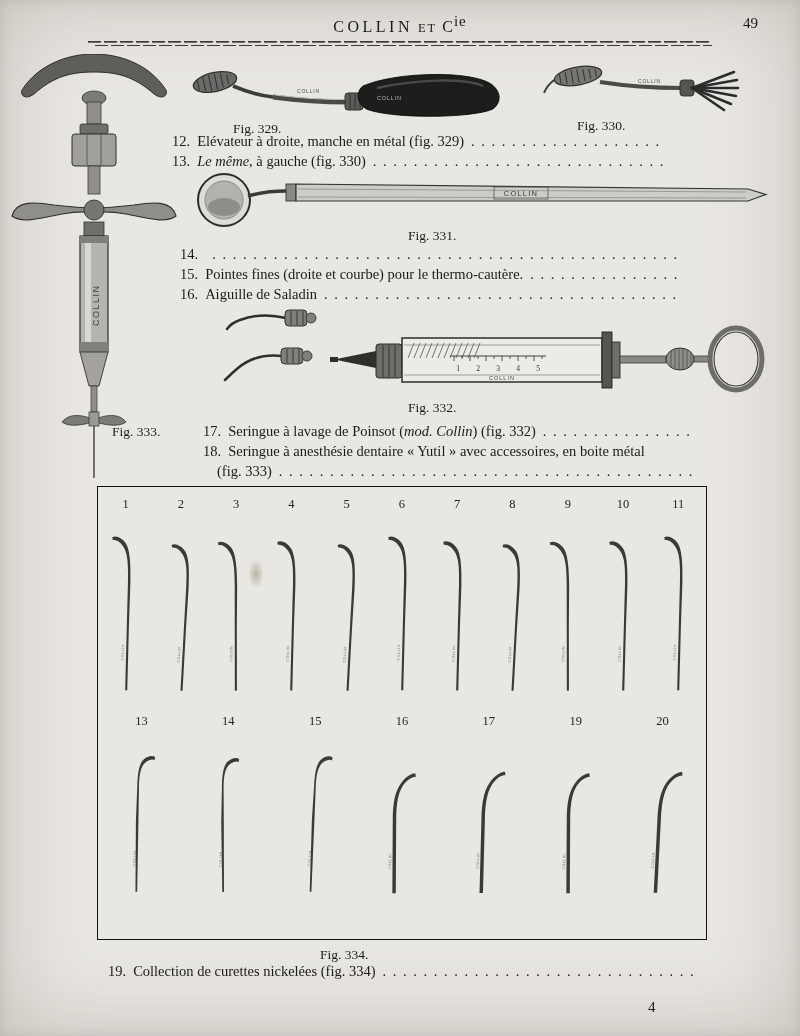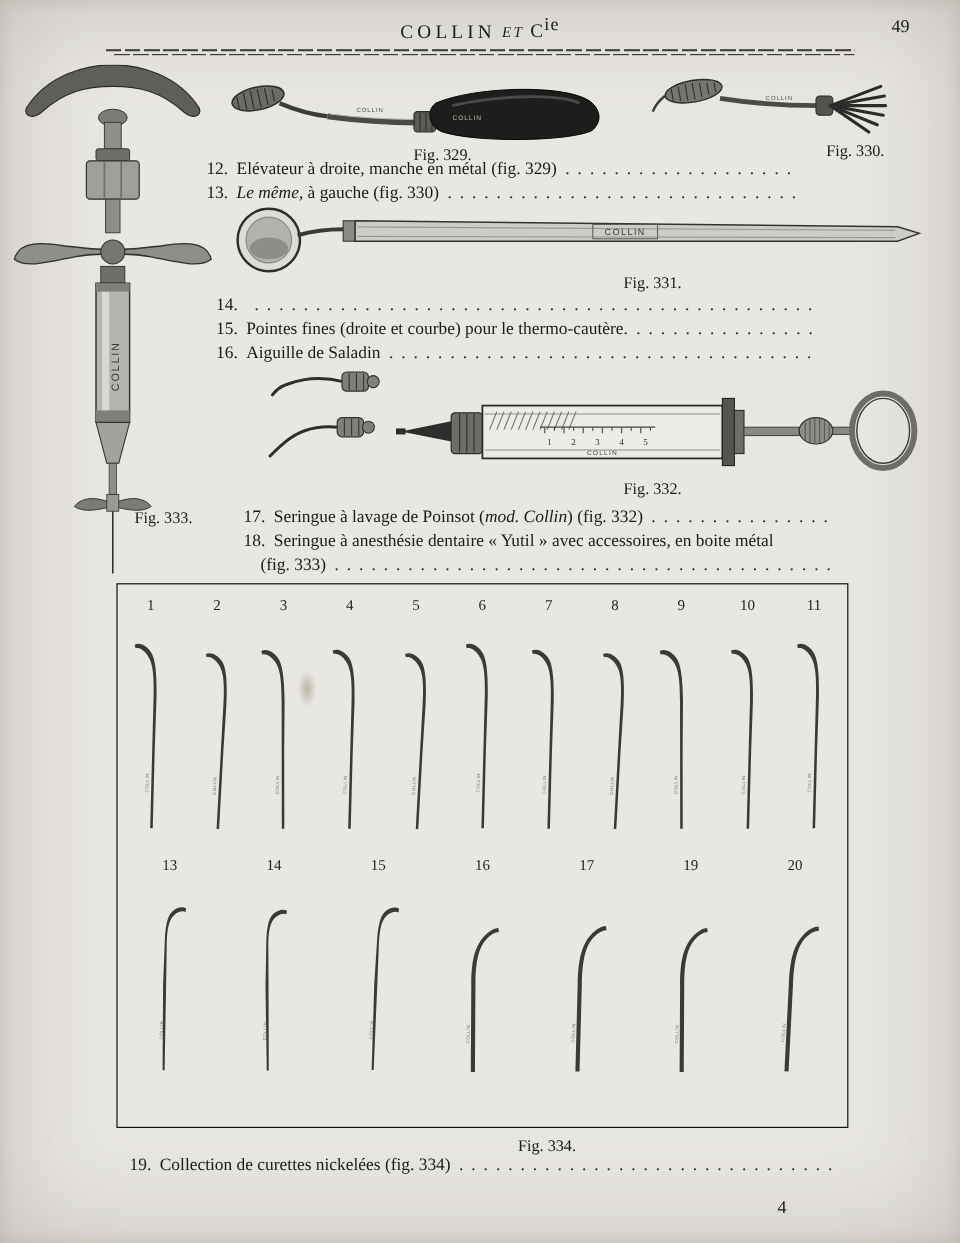--- a/index.html
+++ b/index.html
@@ -5,38 +5,38 @@
   html,body{margin:0;padding:0;background:#9a978f;}
   .page{
     position:relative;width:800px;height:1036px;margin:0 auto;
     background:#e9e7e2;color:#1a1a18;overflow:hidden;
     font-family:"Liberation Serif","DejaVu Serif",serif;
     box-shadow:inset 0 0 90px rgba(105,100,88,.30), inset 0 0 12px rgba(105,100,88,.18);
   }
   
   .hdr{position:absolute;left:0;top:13px;width:100%;text-align:center;}
   .hdr .t-main{font-size:16px;letter-spacing:3.5px;}
-  .hdr .t-et{font-size:12.5px;letter-spacing:2px;padding:0 5px;font-style:italic;}
+  .hdr .t-et{font-size:12.5px;letter-spacing:2px;padding:0 5px;}
   .hdr .t-c{font-size:16px;letter-spacing:1px;}
   .hdr sup{font-size:15px;}
   .pagenum{position:absolute;right:42px;top:15px;font-size:15px;}
   .rule{
     position:absolute;left:88px;top:41px;width:624px;height:7px;
     background:
       repeating-linear-gradient(90deg,#3c3b37 0 13px,transparent 13px 16px) 0 0/100% 1.7px no-repeat,
       repeating-linear-gradient(90deg,#3c3b37 0 13px,transparent 13px 16px) 7px 4.2px/100% 1.3px no-repeat;
   }
   
   .items{position:absolute;font-size:14.5px;line-height:20px;}
   .item-row{display:flex;align-items:baseline;white-space:nowrap;}
   .inum{margin-right:7px;}
   .ital{font-style:italic;}
   .indent{width:14px;flex:0 0 14px;}
   .leader{flex:1 1 0;overflow:hidden;white-space:nowrap;margin-left:7px;letter-spacing:1.5px;color:#23221f;}
-  .caption{position:absolute;font-size:13.5px;text-align:right;width:160px;}
+  .caption{position:absolute;font-size:13.5px;text-align:left;width:160px;}
   .illus{position:absolute;}
   
   .panel{position:absolute;left:97px;top:486px;width:608px;height:452px;border:1.4px solid #12110f;}
   .cur-row{display:flex;width:100%;}
   .row-top{margin-top:10px;}
   .row-bot{margin-top:12px;}
   .cur-cell{flex:1 1 0;display:flex;flex-direction:column;align-items:center;}
   .cur-num{font-size:12.5px;line-height:14px;margin-bottom:5px;color:#201f1c;}
   svg.cur{display:block;transform-origin:50% 100%;}
   .row-top .cur-cell:nth-child(3n+2) svg.cur{transform:rotate(1.6deg) scaleY(.98);}

